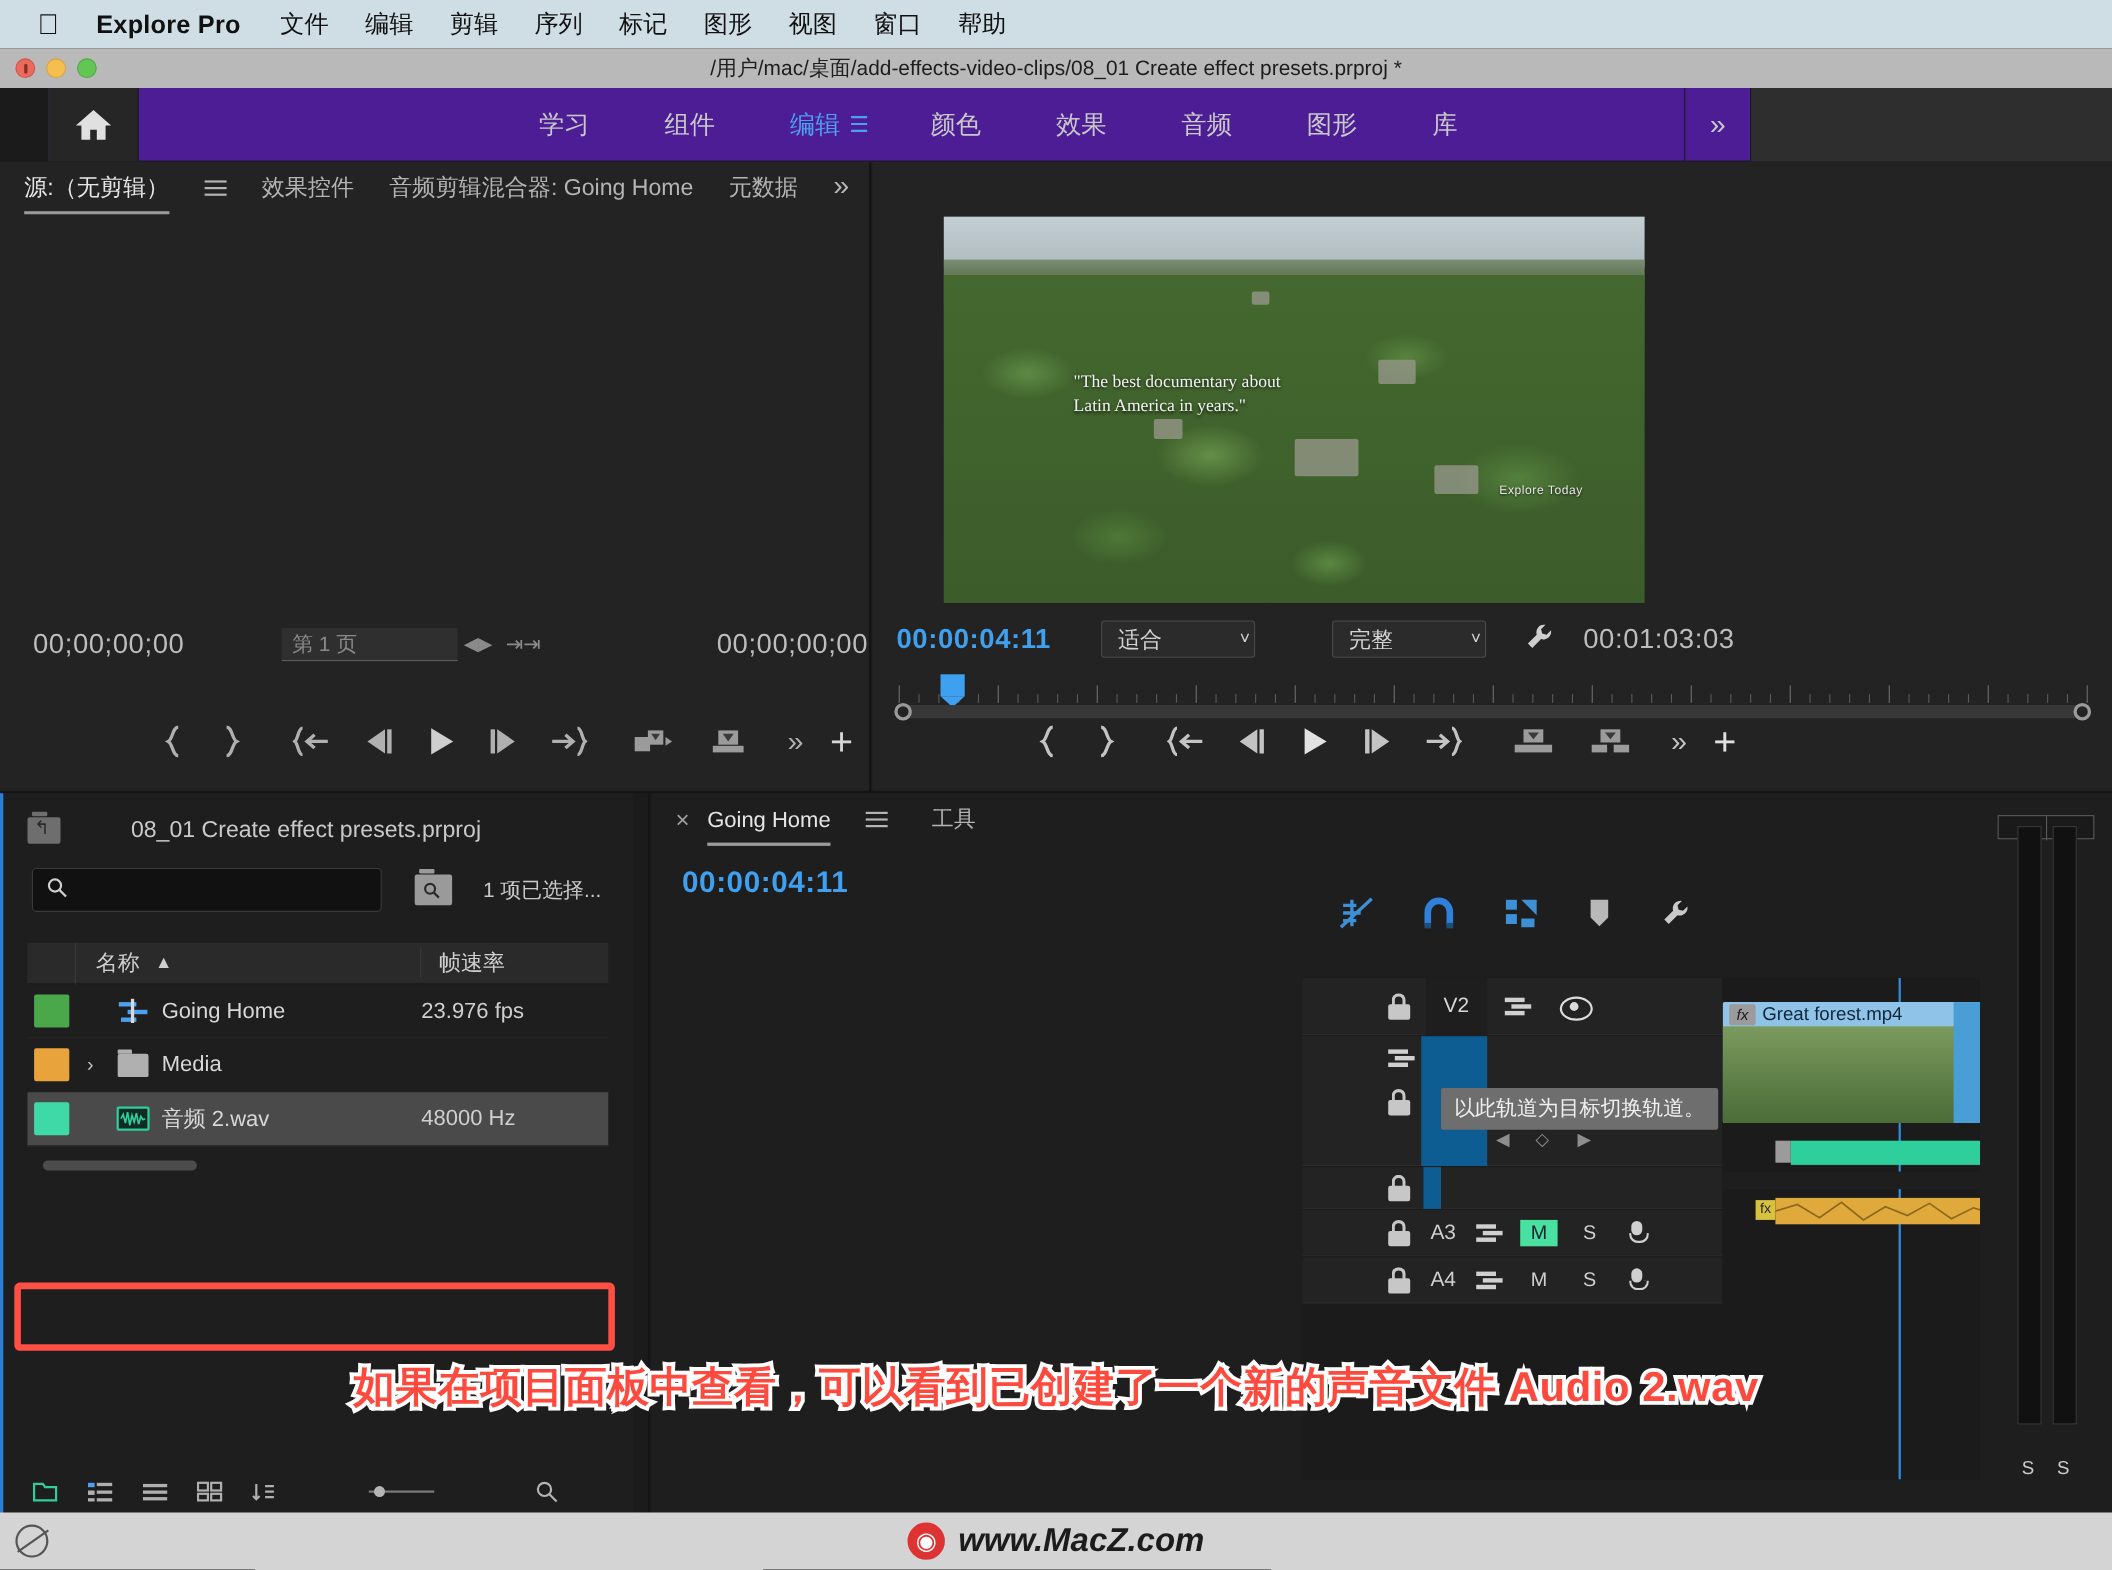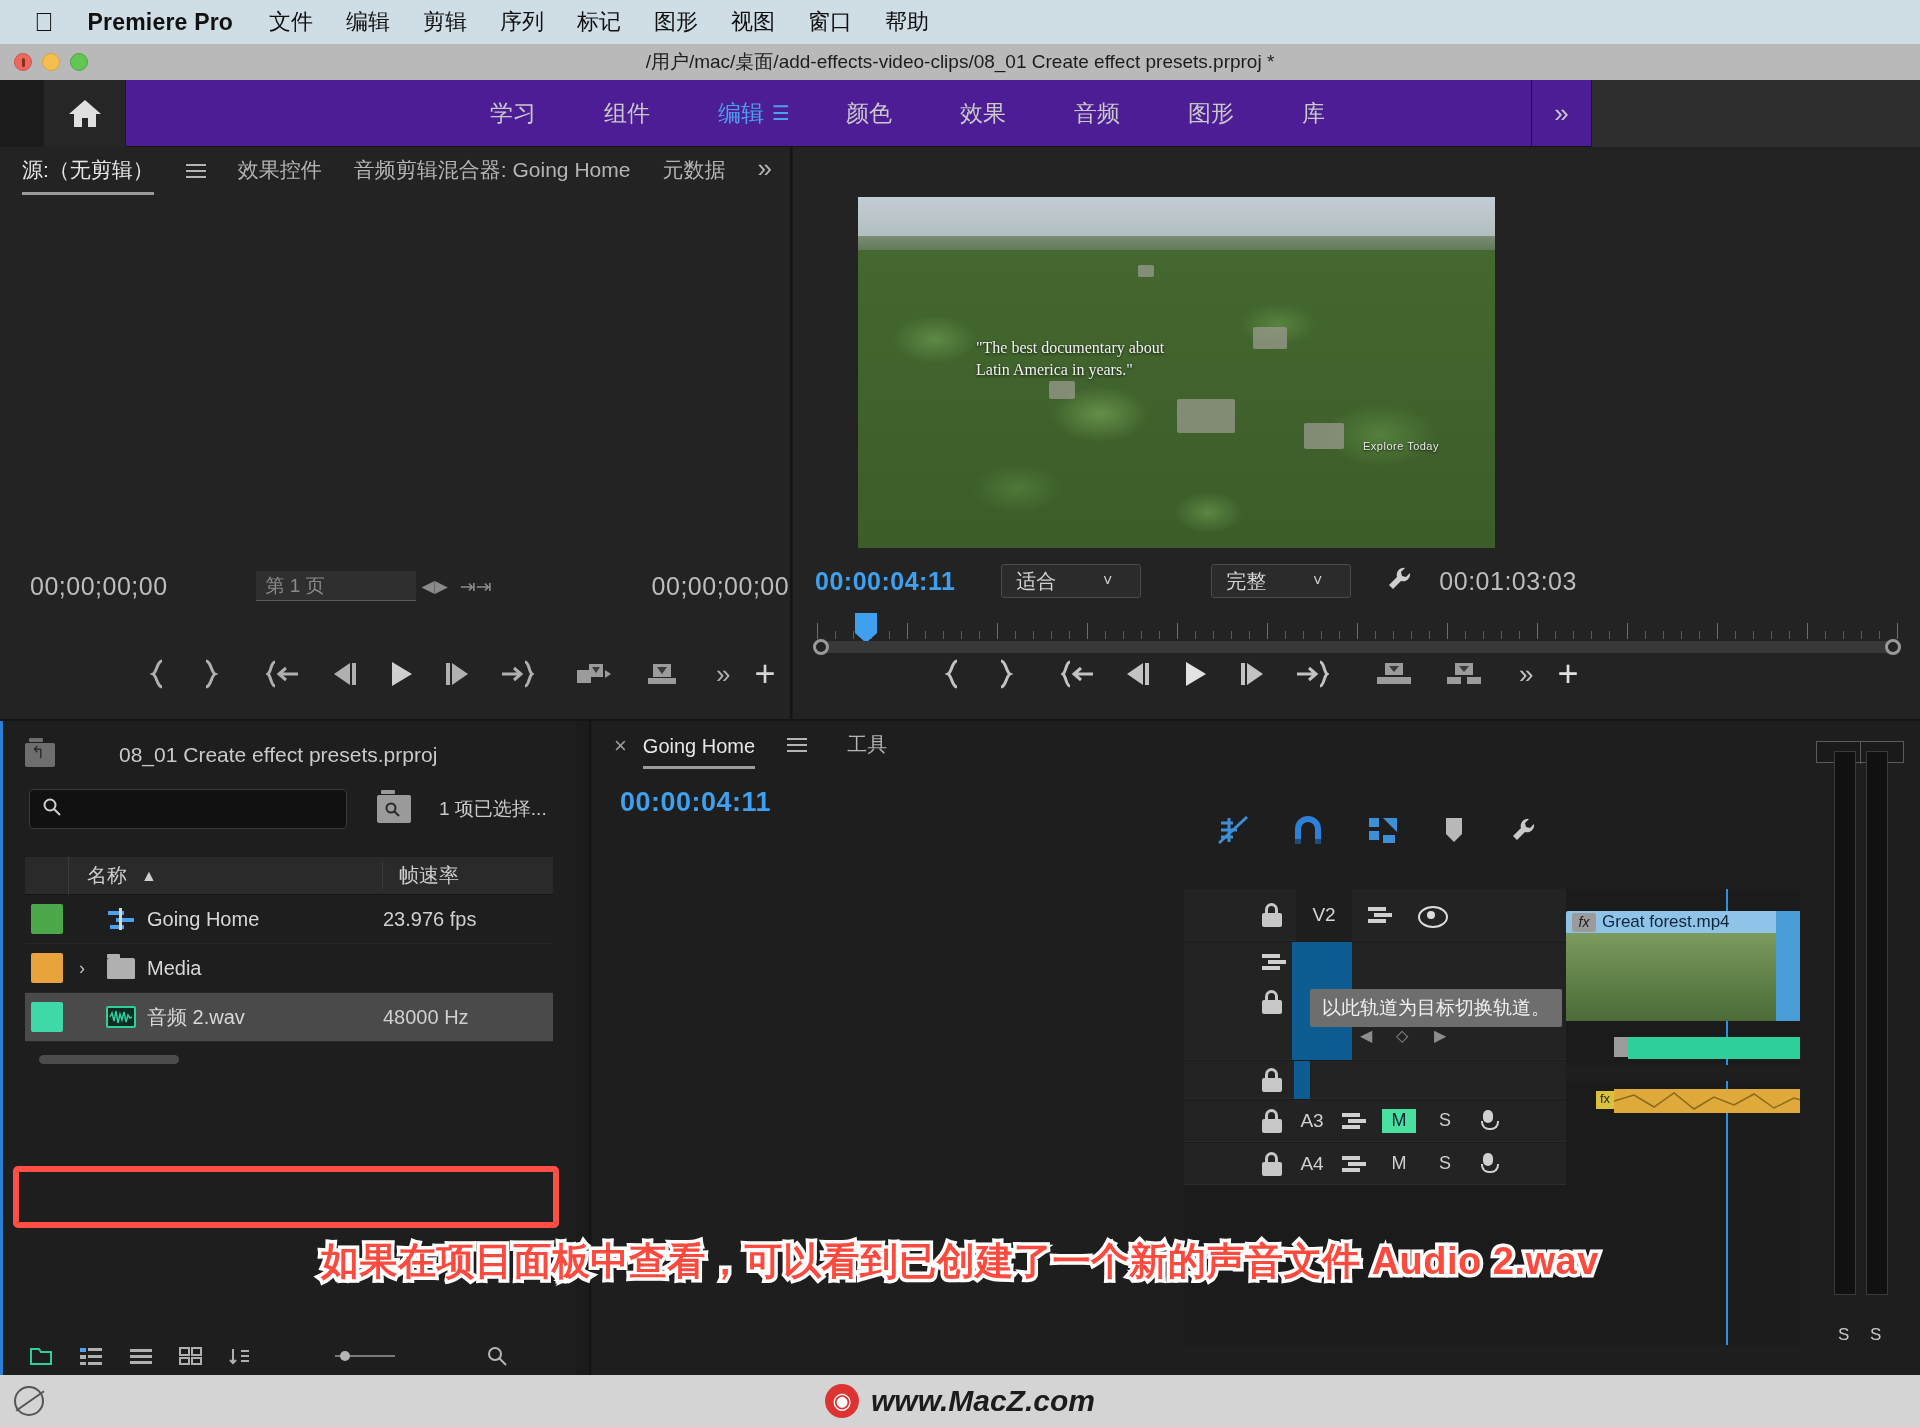--- a/index.html
+++ b/index.html
@@ -120,21 +120,21 @@
   }
   .prog-explore {
     position:absolute; right:56px; bottom:96px; color:#e8e8e8; font-size:11px;
     letter-spacing:.5px; text-shadow:0 1px 2px rgba(0,0,0,.8);
   }
   .prog-tc-row { position:absolute; left:0; top:410px; width:1127px; height:48px; display:flex; align-items:center; }
   .tc-blue { font-size:25px; color:#3fa0ef; font-weight:bold; letter-spacing:.5px; }
   .selectbox {
     height:34px; background:#2b2b2b; border:1px solid #4a4a4a; border-radius:3px;
     color:#d4d4d4; font-size:20px; display:flex; align-items:center;
-    justify-content:space-between; padding:0 28px 0 14px;
+    justify-content:space-between; padding:0 4px 0 14px;
   }
   .prog-bar { position:absolute; left:18px; top:460px; width:1092px; height:46px; }
   .ruler-ticks { position:absolute; left:6px; top:12px; right:6px; height:20px; }
   .ruler-ticks i { position:absolute; bottom:0; width:1px; height:8px; background:#5a5a5a; }
   .ruler-ticks i.maj { height:16px; background:#6e6e6e; }
   .ph-head { position:absolute; width:22px; height:20px; background:#3fa0ef; }
   .ph-head:after{content:"";position:absolute;left:0;top:20px;border-left:11px solid transparent;border-right:11px solid transparent;border-top:10px solid #3fa0ef;}
   .scrub-track { position:absolute; left:6px; right:6px; top:34px; height:12px; background:#383838; border-radius:6px;}
   .scrub-handle { position:absolute; width:16px; height:16px; border-radius:50%; border:3px solid #9a9a9a; top:32px; background:#232323;}
   .prog-btnrow { position:absolute; left:0; bottom:14px; width:1127px; height:62px; display:flex; align-items:center; }
@@ -247,21 +247,21 @@
   .divider-v { position:absolute; background:#141414; width:2px; }
   .divider-h { position:absolute; background:#141414; height:2px; }
 </style>
 </head>
 <body>
 
 <div class="app">
 
   <div class="macbar">
     <span class="apple-logo"></span>
-    <span class="appname">Premiere Pro</span>
+    <span class="appname">Explore Pro</span>
     <span class="mi">文件</span>
     <span class="mi">编辑</span>
     <span class="mi">剪辑</span>
     <span class="mi">序列</span>
     <span class="mi">标记</span>
     <span class="mi">图形</span>
     <span class="mi">视图</span>
     <span class="mi">窗口</span>
     <span class="mi">帮助</span>
   </div>

